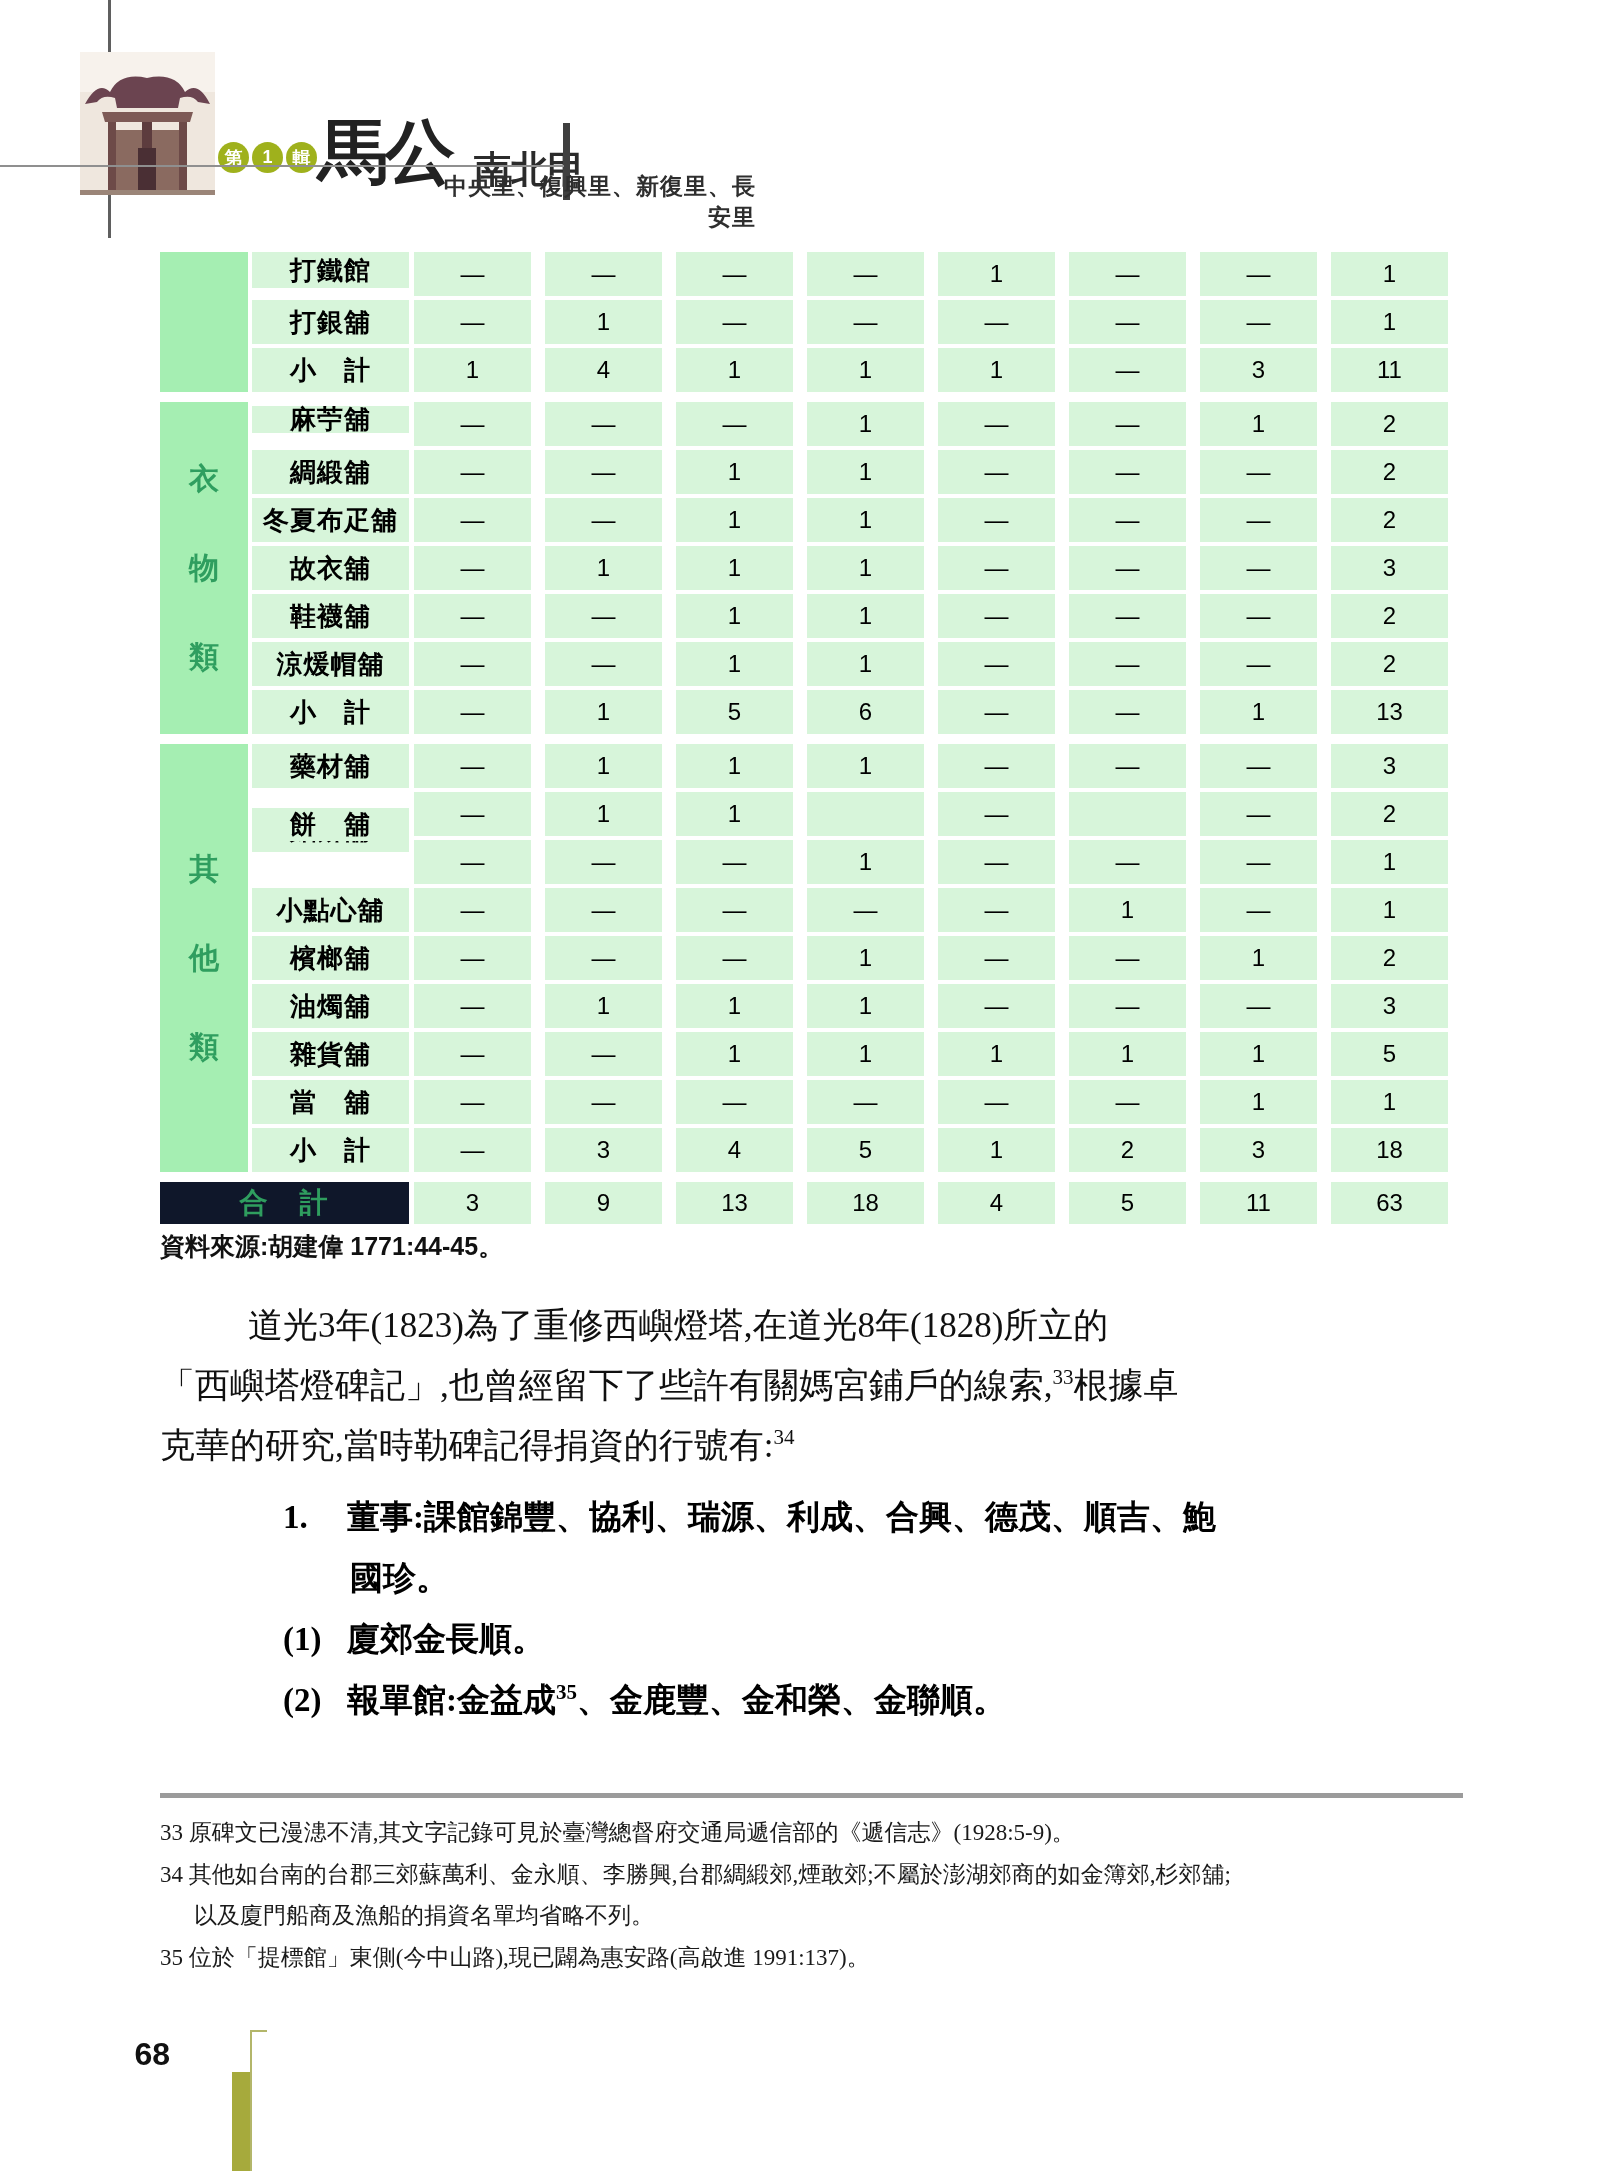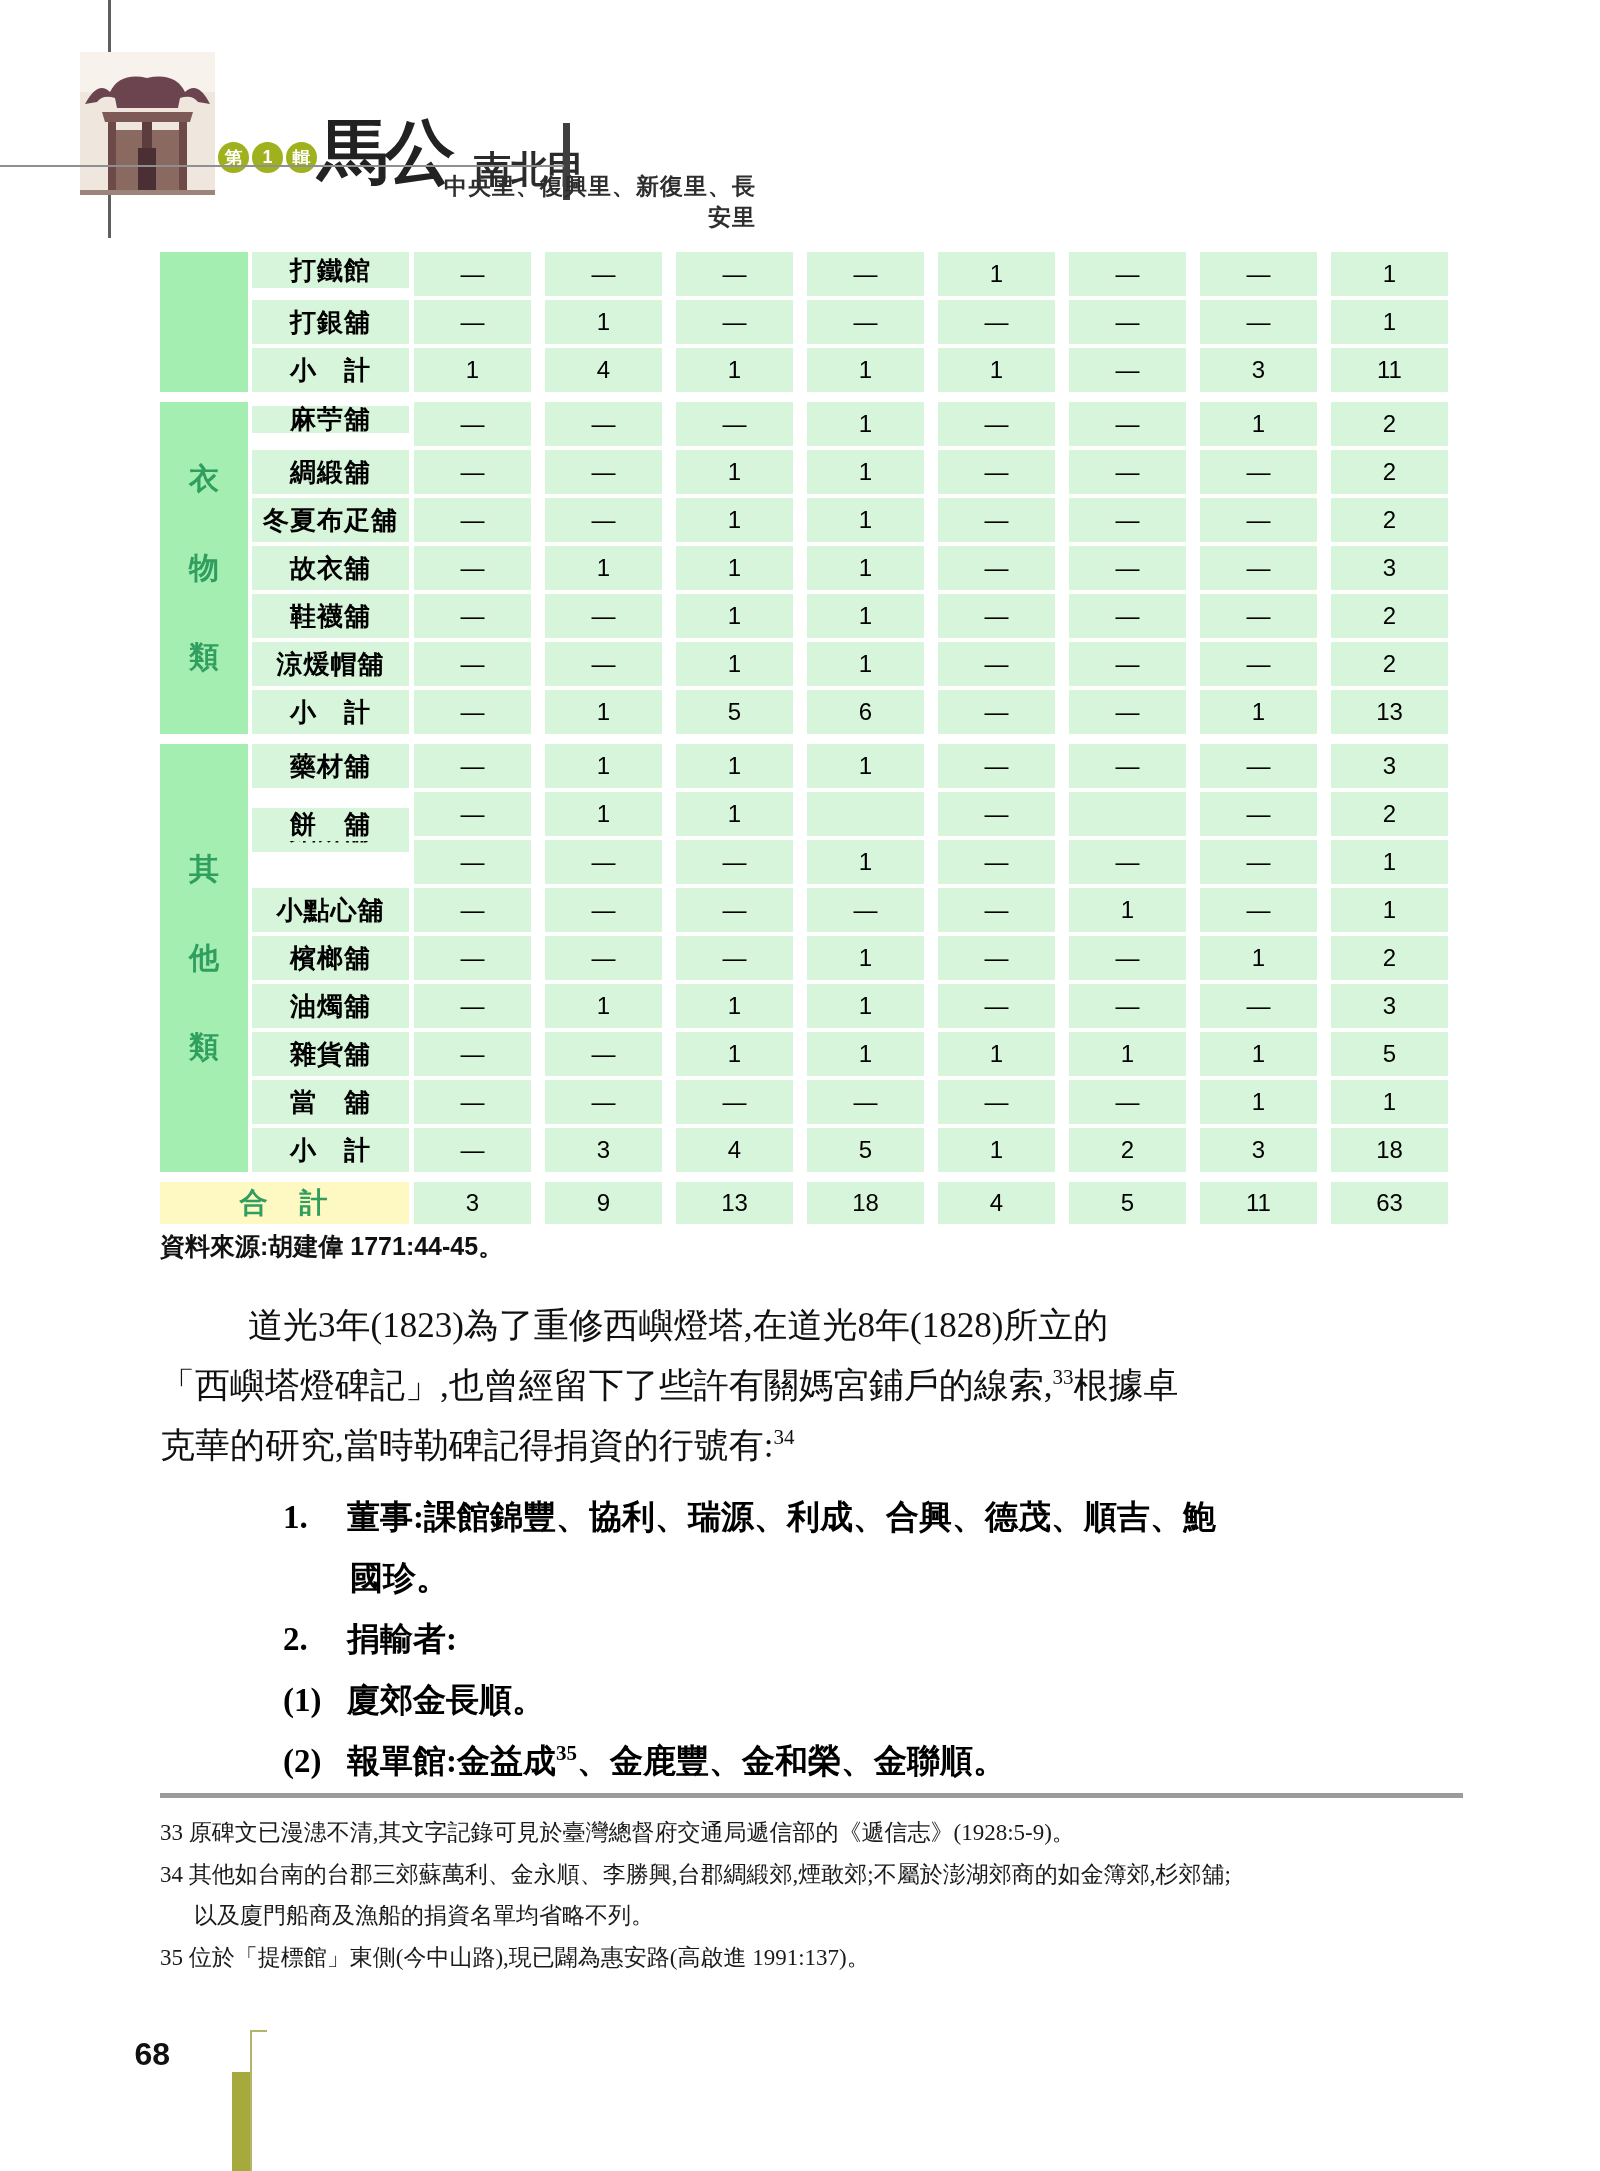--- a/index.html
+++ b/index.html
@@ -25,21 +25,21 @@
                    font-family:"Liberation Serif","DejaVu Serif",serif;}
 
   
   #shop-table{left:160px;top:252px;width:1288px;height:972px;}
   .cell{position:absolute;background:#d7f5da;display:flex;align-items:center;justify-content:center;color:#000;}
   .cell.name{font-size:26px;font-weight:600;letter-spacing:1px;}
   .cell.val{font-size:24px;font-weight:500;}
   .catcell{position:absolute;background:#a5eeb2;color:#2f9e5f;
            display:flex;flex-direction:column;align-items:center;justify-content:center;gap:48px;
            font-size:30px;font-weight:700;}
-  .total-label{background:#fef9c3;color:#2f9e5f;font-size:28px;font-weight:700;letter-spacing:2px;}
+  .total-label{background:#0f172a;color:#2f9e5f;font-size:28px;font-weight:700;letter-spacing:2px;}
   .total-val{font-size:25px;font-weight:600;}
 
   
   #source-note{left:160px;top:1230px;font-size:25px;font-weight:600;color:#111111;}
   #paragraph{left:160px;top:1296px;width:1308px;font-size:35px;line-height:60px;color:#101010;
              font-family:"Liberation Serif","DejaVu Serif",serif;}
   #paragraph .indent{padding-left:88px;}
   #paragraph sup, #list sup{font-size:21px;line-height:0;}
   #list{left:283px;top:1487px;width:1185px;font-size:33px;font-weight:700;color:#000000;
         line-height:61px;font-family:"Liberation Serif","DejaVu Serif",serif;}
@@ -289,21 +289,20 @@
 
   <div class="abs" id="paragraph">
     <div class="indent"><span>道光3年(1823)為了重修西嶼燈塔,在道光8年(1828)所立的</span></div>
     <div><span>「西嶼塔燈碑記」,也曾經留下了些許有關媽宮鋪戶的線索,</span><sup>33</sup><span>根據卓</span></div>
     <div><span>克華的研究,當時勒碑記得捐資的行號有:</span><sup>34</sup></div>
   </div>
 
   <div class="abs" id="list">
     <div><span class="li-num">1.</span><span>董事:課館錦豐、協利、瑞源、利成、合興、德茂、順吉、鮑</span></div>
     <div class="li-cont">國珍。</div>
-    <div><span class="li-num">2.</span><span>捐輸者:</span></div>
     <div><span class="li-num">(1)</span><span>廈郊金長順。</span></div>
     <div><span class="li-num">(2)</span><span>報單館:金益成</span><sup>35</sup><span>、金鹿豐、金和榮、金聯順。</span></div>
   </div>
 
   <div class="abs" id="footnote-rule"></div>
   <div class="abs" id="footnotes">
     <div><span>33</span> <span>原碑文已漫漶不清,其文字記錄可見於臺灣總督府交通局遞信部的《遞信志》(1928:5-9)。</span></div>
     <div><span>34</span> <span>其他如台南的台郡三郊蘇萬利、金永順、李勝興,台郡綢緞郊,煙敢郊;不屬於澎湖郊商的如金簿郊,杉郊舖;</span></div>
     <div class="fn-cont">以及廈門船商及漁船的捐資名單均省略不列。</div>
     <div><span>35</span> <span>位於「提標館」東側(今中山路),現已闢為惠安路(高啟進 1991:137)。</span></div>

